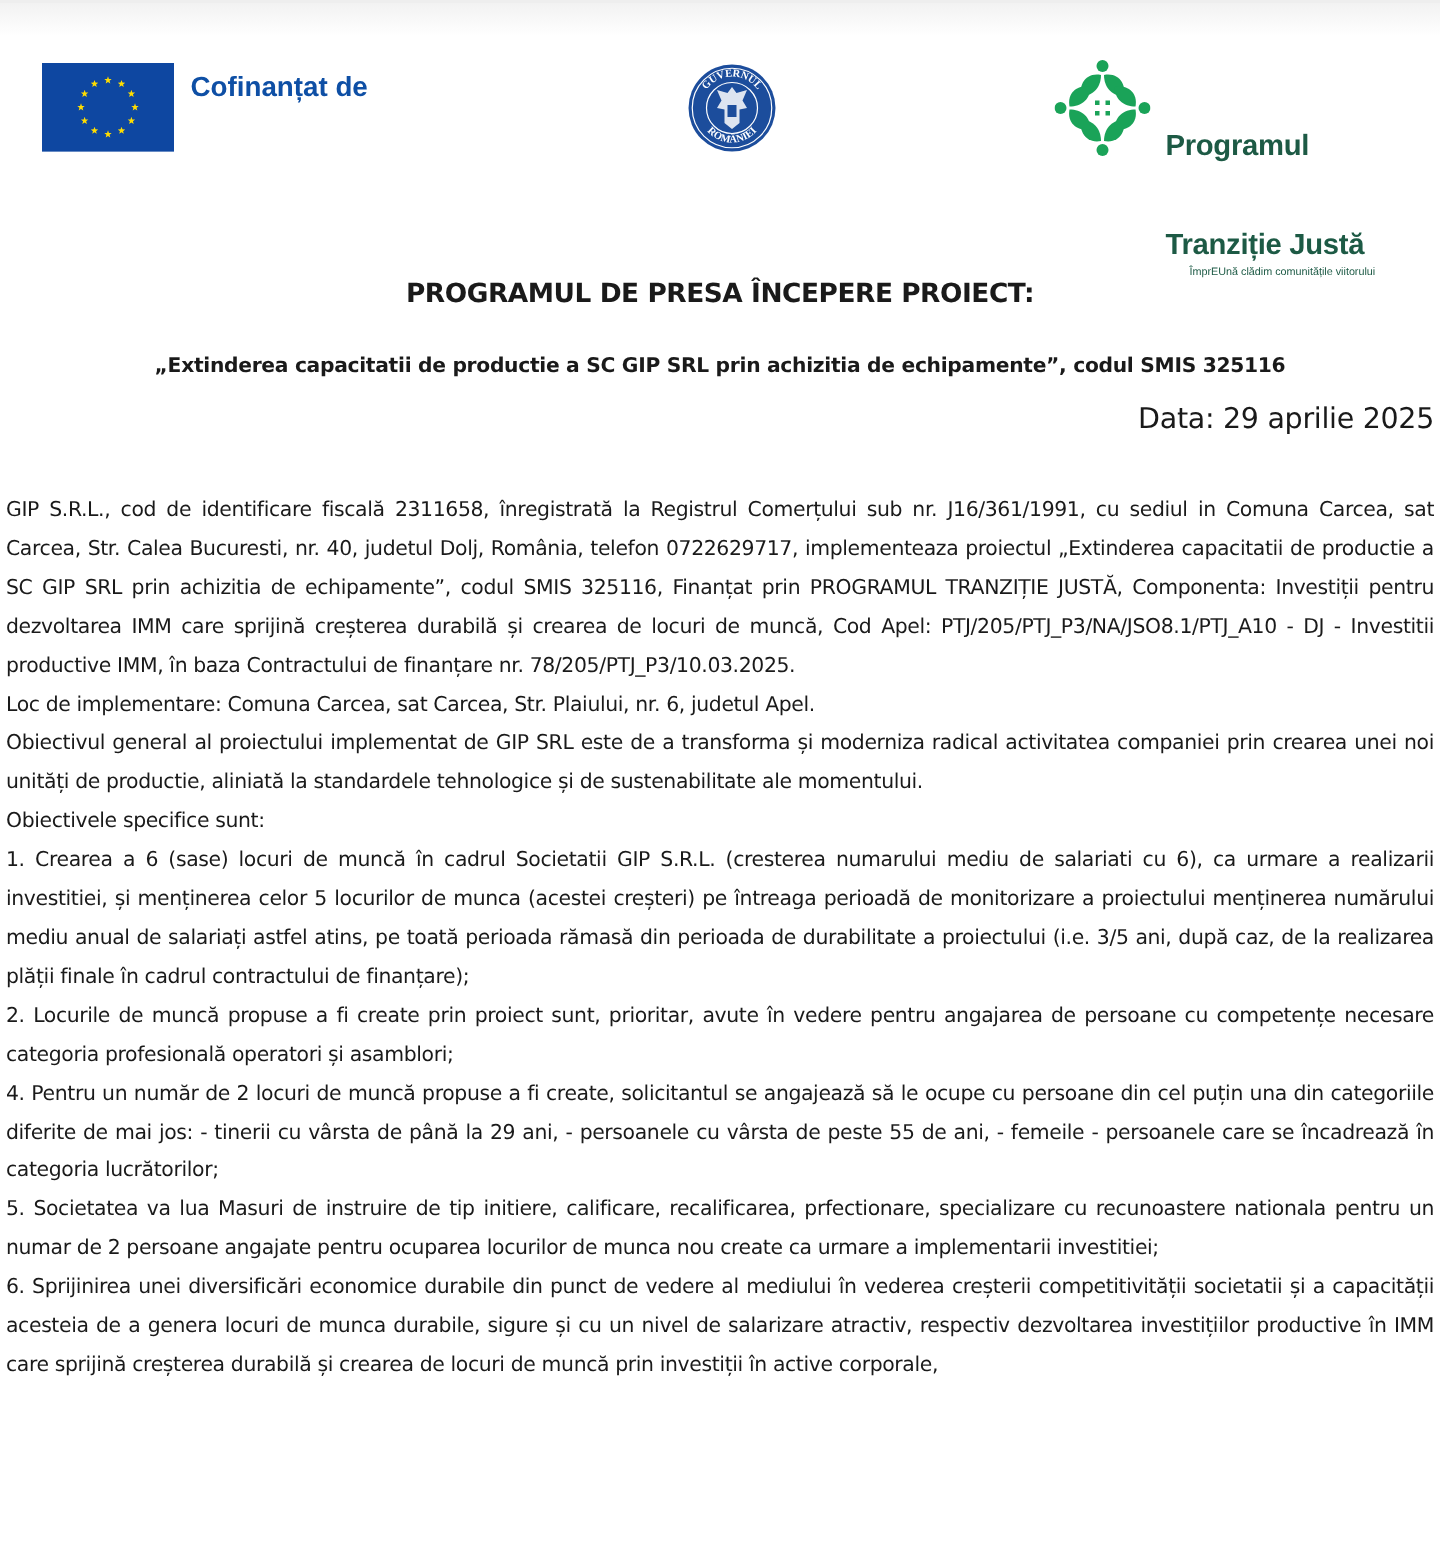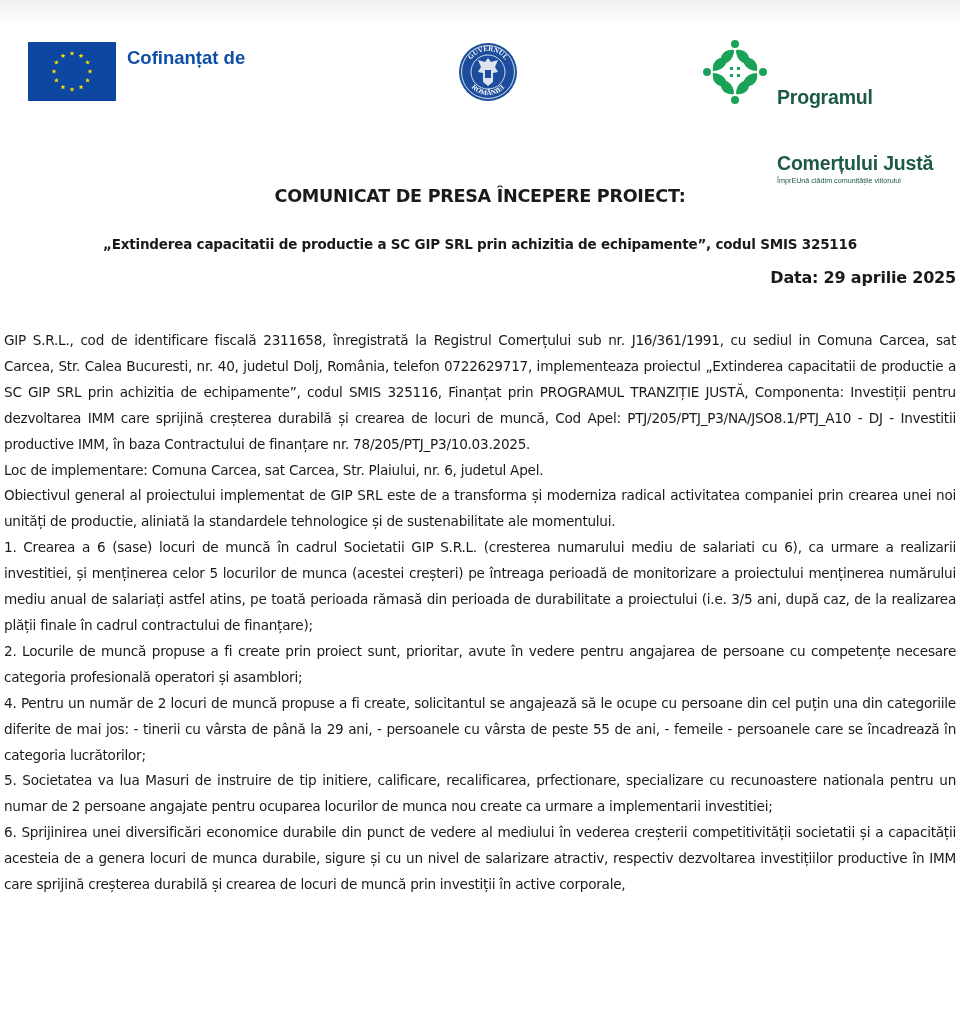--- a/index.html
+++ b/index.html
@@ -26,34 +26,34 @@
   .eu-text div { white-space: nowrap; }
   .gov-seal { position: absolute; left: 458px; top: 42px; width: 60px; height: 60px; }
   .gov-seal svg { width: 100%; height: 100%; display: block; }
   .ptj-logo { position: absolute; left: 703px; top: 40px; width: 64px; height: 64px; }
   .ptj-logo svg { width: 100%; height: 100%; display: block; }
   .ptj-text {
     position: absolute; left: 777px; top: 42px; color: #1d5a45;
     font-family: "Liberation Sans", sans-serif;
   }
   .ptj-title { font-size: 19.5px; font-weight: bold; line-height: 22px; white-space: nowrap; letter-spacing: -0.2px; margin-top: 44px; }
-  .ptj-tag { font-size: 7.2px; line-height: 12px; white-space: nowrap; margin-top: 1px; }
+  .ptj-tag { font-size: 7.2px; line-height: 12px; white-space: nowrap; margin-top: 1px; margin-left: 16px; }
 
   .doc { position: absolute; left: 0; top: 0; width: 960px; }
   .title {
     position: absolute; top: 186px; left: 0; width: 960px; text-align: center;
     font-size: 17.6px; font-weight: bold; letter-spacing: -0.3px; white-space: nowrap;
   }
   .subtitle {
     position: absolute; top: 236px; left: 0; width: 960px; text-align: center;
     font-size: 13.5px; font-weight: bold; white-space: nowrap; letter-spacing: -0.2px;
   }
   .date {
     position: absolute; top: 268px; right: 4px;
-    font-size: 16px; font-weight: bold; white-space: nowrap; letter-spacing: -0.2px;
+    font-size: 19px; font-weight: normal; white-space: nowrap; letter-spacing: -0.2px;
   }
   .body {
     position: absolute; left: 4px; top: 328px; width: 952px;
     font-size: 13.6px; line-height: 25.9px; text-align: justify;
     letter-spacing: -0.25px;
   }
   .body p { margin: 0; }
   .body b { font-weight: normal; }
 </style>
 </head>
@@ -122,33 +122,34 @@
         <path d="M54 33 C56 44 46 48 40 46 C40 38 46 33 54 33 Z"></path>
         <path d="M27 27 L30 27 L30 30 L27 30 Z"></path>
         <path d="M34 27 L37 27 L37 30 L34 30 Z"></path>
         <path d="M27 34 L30 34 L30 37 L27 37 Z"></path>
         <path d="M34 34 L37 34 L37 37 L34 37 Z"></path>
       </g>
     </svg>
   </div>
   <div class="ptj-text">
     <div class="ptj-title">Programul</div>
-    <div class="ptj-title">Comerțului Justă</div>
+    <div class="ptj-title">Tranziție Justă</div>
     <div class="ptj-tag">ÎmprEUnă clădim comunitățile viitorului</div>
   </div>
 </div>
 
 <div class="doc">
-  <div class="title">COMUNICAT DE PRESA ÎNCEPERE PROIECT:</div>
+  <div class="title">PROGRAMUL DE PRESA ÎNCEPERE PROIECT:</div>
   <div class="subtitle">„Extinderea capacitatii de productie a SC GIP SRL prin achizitia de echipamente”, codul SMIS 325116</div>
   <div class="date">Data: 29 aprilie 2025</div>
 
   <div class="body">
     <p><b>GIP S.R.L.</b><span>, cod de identificare fiscală 2311658, înregistrată la Registrul Comerțului sub nr. J16/361/1991, cu sediul in Comuna Carcea, sat Carcea, Str. Calea Bucuresti, nr. 40, judetul Dolj, România, telefon 0722629717, implementeaza proiectul </span><b>„Extinderea capacitatii de productie a SC GIP SRL prin achizitia de echipamente”, codul SMIS 325116</b><span>, Finanțat prin PROGRAMUL TRANZIȚIE JUSTĂ, Componenta: Investiții pentru dezvoltarea IMM care sprijină creșterea durabilă și crearea de locuri de muncă, Cod Apel: PTJ/205/PTJ_P3/NA/JSO8.1/PTJ_A10 - DJ - Investitii productive IMM, în baza </span><b>Contractului de finanțare nr. 78/205/PTJ_P3/10.03.2025.</b></p>
     <p><b>Loc de implementare:</b><span> Comuna Carcea, sat Carcea, Str. Plaiului, nr. 6, judetul Apel.</span></p>
     <p><b>Obiectivul general al proiectului</b><span> implementat de GIP SRL este de a transforma și moderniza radical activitatea companiei prin crearea unei noi unități de productie, aliniată la standardele tehnologice și de sustenabilitate ale momentului.</span></p>
+    <p><b>Obiectivele specifice sunt:</b></p>
     <p>1. Crearea a 6 (sase) locuri de muncă în cadrul Societatii GIP S.R.L. (cresterea numarului mediu de salariati cu 6), ca urmare a realizarii investitiei, și menținerea celor 5 locurilor de munca (acestei creșteri) pe întreaga perioadă de monitorizare a proiectului menținerea numărului mediu anual de salariați astfel atins, pe toată perioada rămasă din perioada de durabilitate a proiectului (i.e. 3/5 ani, după caz, de la realizarea plății finale în cadrul contractului de finanțare);</p>
     <p>2. Locurile de muncă propuse a fi create prin proiect sunt, prioritar, avute în vedere pentru angajarea de persoane cu competențe necesare categoria profesională operatori și asamblori;</p>
     <p>4. Pentru un număr de 2 locuri de muncă propuse a fi create, solicitantul se angajează să le ocupe cu persoane din cel puțin una din categoriile diferite de mai jos: - tinerii cu vârsta de până la 29 ani, - persoanele cu vârsta de peste 55 de ani, - femeile - persoanele care se încadrează în categoria lucrătorilor;</p>
     <p>5. Societatea va lua Masuri de instruire de tip initiere, calificare, recalificarea, prfectionare, specializare cu recunoastere nationala pentru un numar de 2 persoane angajate pentru ocuparea locurilor de munca nou create ca urmare a implementarii investitiei;</p>
     <p>6. Sprijinirea unei diversificări economice durabile din punct de vedere al mediului în vederea creșterii competitivității societatii și a capacității acesteia de a genera locuri de munca durabile, sigure și cu un nivel de salarizare atractiv, respectiv dezvoltarea investițiilor productive în IMM care sprijină creșterea durabilă și crearea de locuri de muncă prin investiții în active corporale,</p>
   </div>
 </div>
 
 </body></html>

